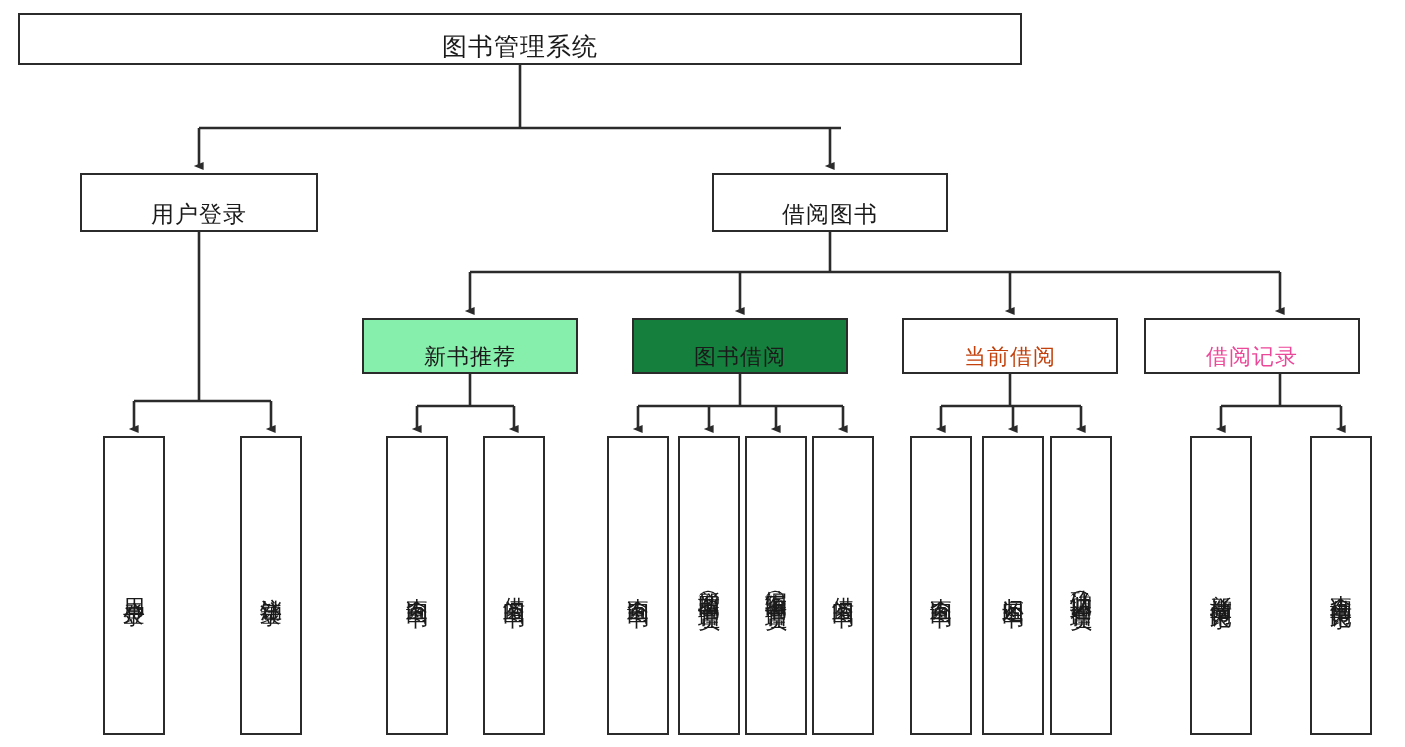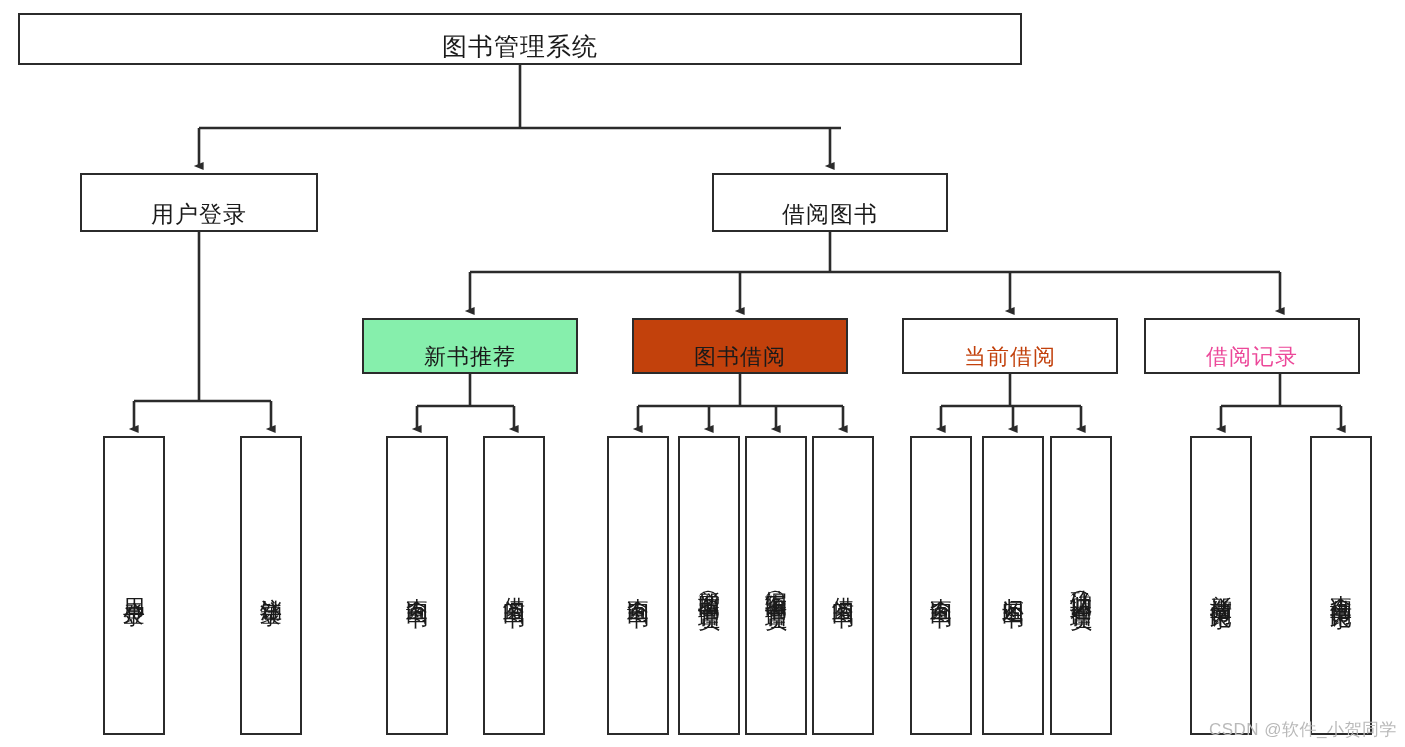--- a/index.html
+++ b/index.html
@@ -137,21 +137,21 @@
   <div class="node lvl2" style="left: 80px; top: 173px; width: 238px; height: 59px; border-color: rgb(43, 43, 43); background: rgb(255, 255, 255); color: rgb(26, 26, 26);">
     <span class="hlabel">用户登录</span>
   </div>
   <div class="node lvl2" style="left: 712px; top: 173px; width: 236px; height: 59px; border-color: rgb(43, 43, 43); background: rgb(255, 255, 255); color: rgb(26, 26, 26);">
     <span class="hlabel">借阅图书</span>
   </div>
 
   <div class="node lvl3" style="left: 362px; top: 318px; width: 216px; height: 56px; border-color: rgb(43, 43, 43); background: #86efac; color: rgb(26, 26, 26);">
     <span class="hlabel">新书推荐</span>
   </div>
-  <div class="node lvl3" style="left: 632px; top: 318px; width: 216px; height: 56px; border-color: rgb(43, 43, 43); background: #c2410c; color: rgb(26, 26, 26);">
+  <div class="node lvl3" style="left: 632px; top: 318px; width: 216px; height: 56px; border-color: rgb(43, 43, 43); background: #15803d; color: rgb(26, 26, 26);">
     <span class="hlabel">图书借阅</span>
   </div>
   <div class="node lvl3" style="left: 902px; top: 318px; width: 216px; height: 56px; border-color: rgb(43, 43, 43); background: rgb(255, 255, 255); color: #c2410c;">
     <span class="hlabel">当前借阅</span>
   </div>
   <div class="node lvl3" style="left: 1144px; top: 318px; width: 216px; height: 56px; border-color: rgb(43, 43, 43); background: rgb(255, 255, 255); color: #ec4899;">
     <span class="hlabel">借阅记录</span>
   </div>
 
   <div class="node leaf" style="left: 103px; top: 436px; width: 62px; height: 299px; border-color: rgb(43, 43, 43); background: rgb(255, 255, 255); color: rgb(26, 26, 26);">
@@ -187,14 +187,13 @@
   <div class="node leaf" style="left: 1050px; top: 436px; width: 62px; height: 299px; border-color: rgb(43, 43, 43); background: rgb(255, 255, 255); color: rgb(26, 26, 26);">
     <span class="vlabel">确认归还（管理员）</span>
   </div>
   <div class="node leaf" style="left: 1190px; top: 436px; width: 62px; height: 299px; border-color: rgb(43, 43, 43); background: rgb(255, 255, 255); color: rgb(26, 26, 26);">
     <span class="vlabel">新增借阅记录</span>
   </div>
   <div class="node leaf" style="left: 1310px; top: 436px; width: 62px; height: 299px; border-color: rgb(43, 43, 43); background: rgb(255, 255, 255); color: rgb(26, 26, 26);">
     <span class="vlabel">查询借阅记录</span>
   </div>
 
-  <div id="watermark" style="color: rgb(185, 185, 185);">CSDN @软件_小贺同学</div>
 </div>
 
 </body></html>

